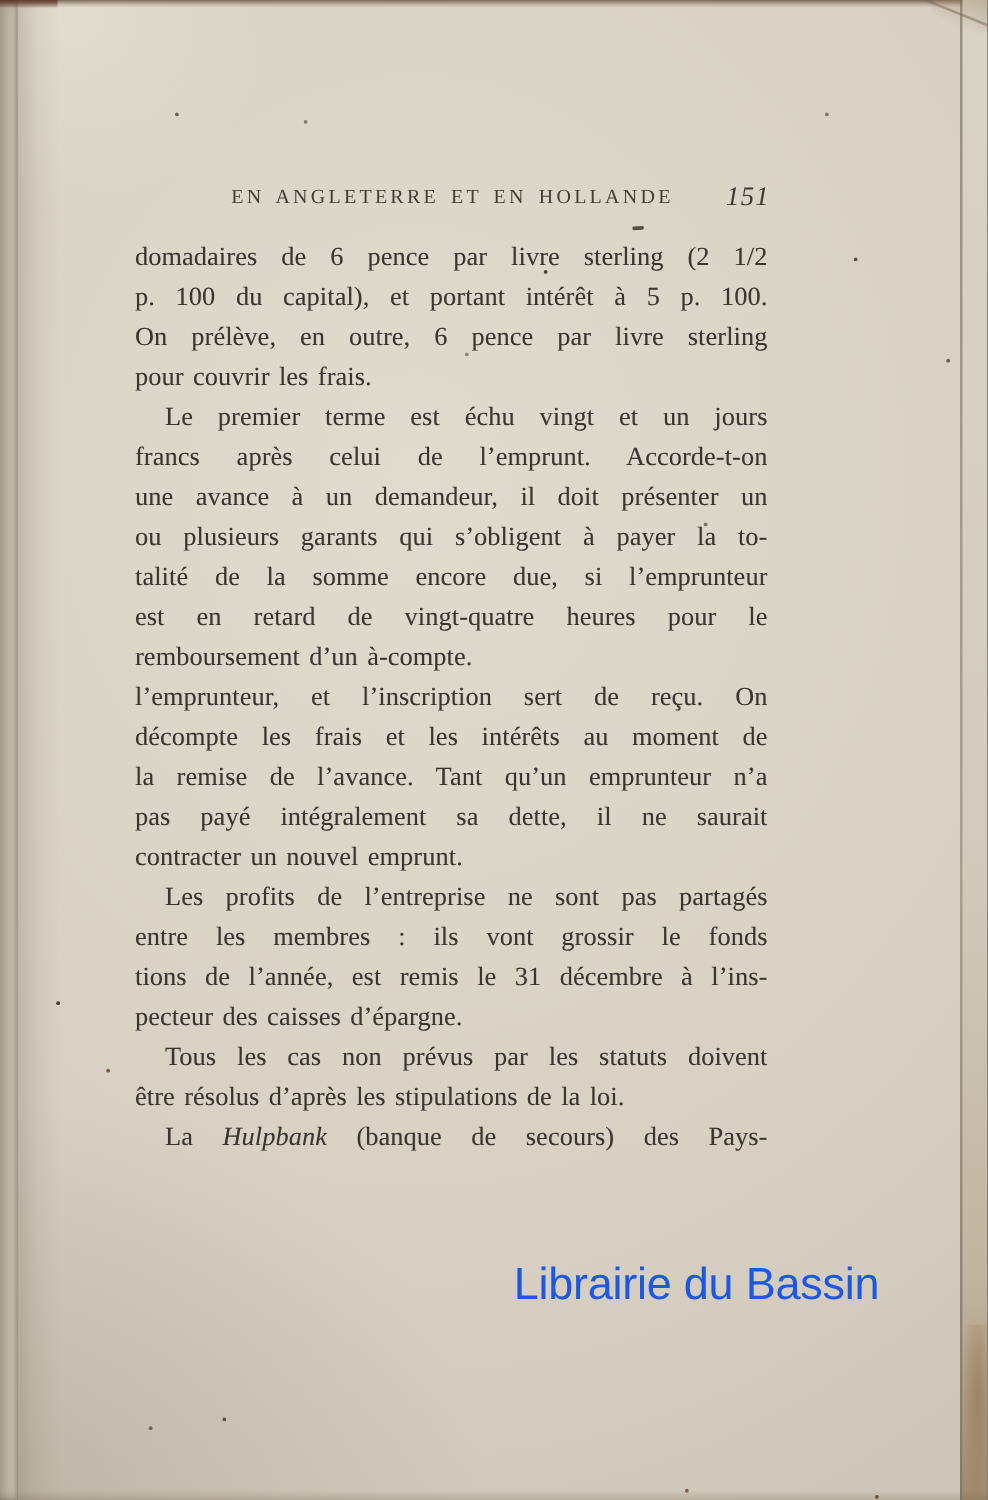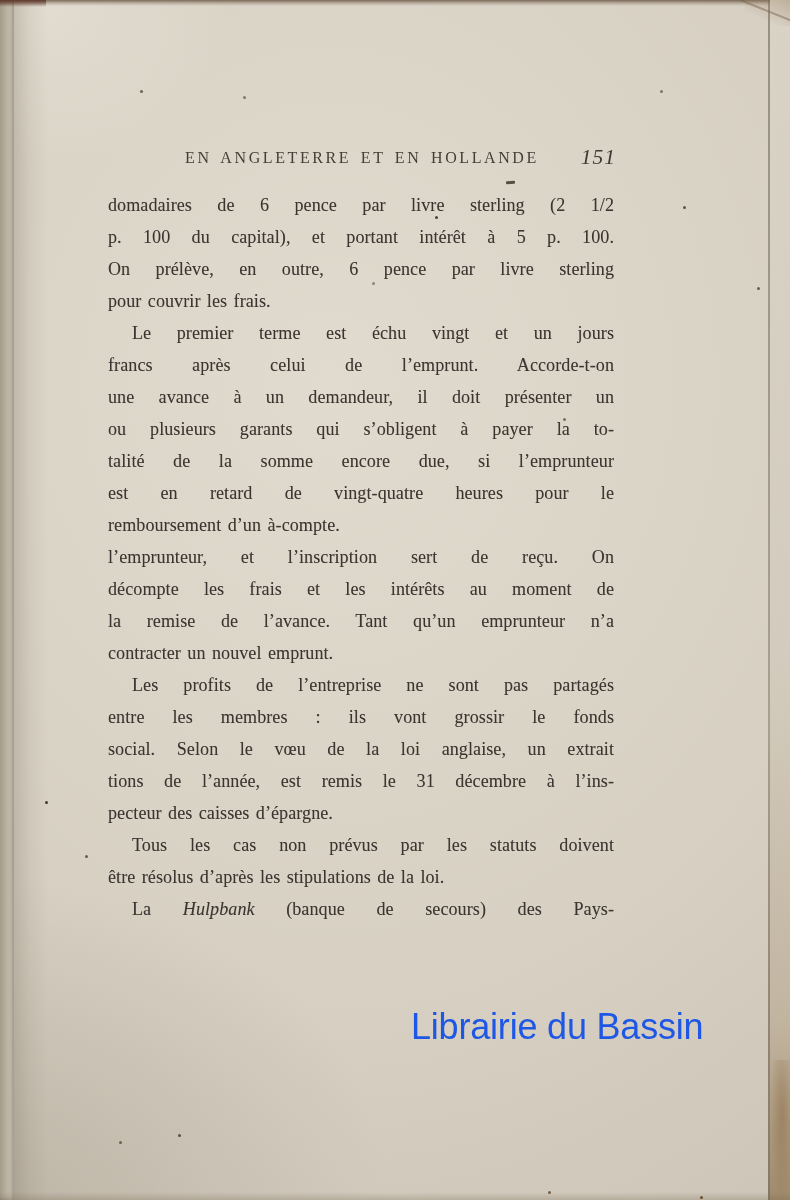--- a/index.html
+++ b/index.html
@@ -94,21 +94,21 @@
     display: block; text-align: center;
     font-size: 16px; letter-spacing: 2.6px; word-spacing: 3px;
     padding-top: 4px; color: #433e37;
   }
   .page-number {
     position: absolute; right: 0; top: 0;
     font-size: 21.5px; letter-spacing: 1px; color: #3e3933; font-style: italic;
   }
   .text-block {
     left: 108px; top: 189px; width: 506px;
-    font-size: 18px; line-height: 32px; word-spacing: 0.10em; letter-spacing: 0.1px;
+    font-size: 21px; line-height: 32px; word-spacing: 0.10em; letter-spacing: 0.1px;
     color: var(--color-ink, #3a3530);
     text-shadow: 0.3px 0.3px 0.4px rgba(58,53,48,.25);
   }
   .line { text-align: justify; text-align-last: justify; height: 32px; overflow: hidden; }
   .line.indent { text-indent: 24px; }
   .line.end { text-align-last: left; }
   .line em { font-style: italic; }
   .watermark {
     left: 411px; top: 1006px;
     font-family: "Liberation Sans", sans-serif;
@@ -150,24 +150,24 @@
     <div class="line indent">Le premier terme est échu vingt et un jours</div>
     <div class="line">francs après celui de l’emprunt. Accorde-t-on</div>
     <div class="line">une avance à un demandeur, il doit présenter un</div>
     <div class="line">ou plusieurs garants qui s’obligent à payer la to-</div>
     <div class="line">talité de la somme encore due, si l’emprunteur</div>
     <div class="line">est en retard de vingt-quatre heures pour le</div>
     <div class="line end">remboursement d’un à-compte.</div>
     <div class="line">l’emprunteur, et l’inscription sert de reçu. On</div>
     <div class="line">décompte les frais et les intérêts au moment de</div>
     <div class="line">la remise de l’avance. Tant qu’un emprunteur n’a</div>
+    <div class="line">pas payé intégralement sa dette, il ne saurait</div>
     <div class="line end">contracter un nouvel emprunt.</div>
     <div class="line indent">Les profits de l’entreprise ne sont pas partagés</div>
     <div class="line">entre les membres : ils vont grossir le fonds</div>
-    <div class="line">social. Selon le vœu de la loi anglaise, un extrait</div>
     <div class="line">tions de l’année, est remis le 31 décembre à l’ins-</div>
     <div class="line end">pecteur des caisses d’épargne.</div>
     <div class="line indent">Tous les cas non prévus par les statuts doivent</div>
     <div class="line end">être résolus d’après les stipulations de la loi.</div>
     <div class="line indent"><span>La </span><em>Hulpbank</em><span> (banque de secours) des Pays-</span></div>
   </div>
 
   <div class="watermark">Librairie du Bassin</div>
 
 </div>

